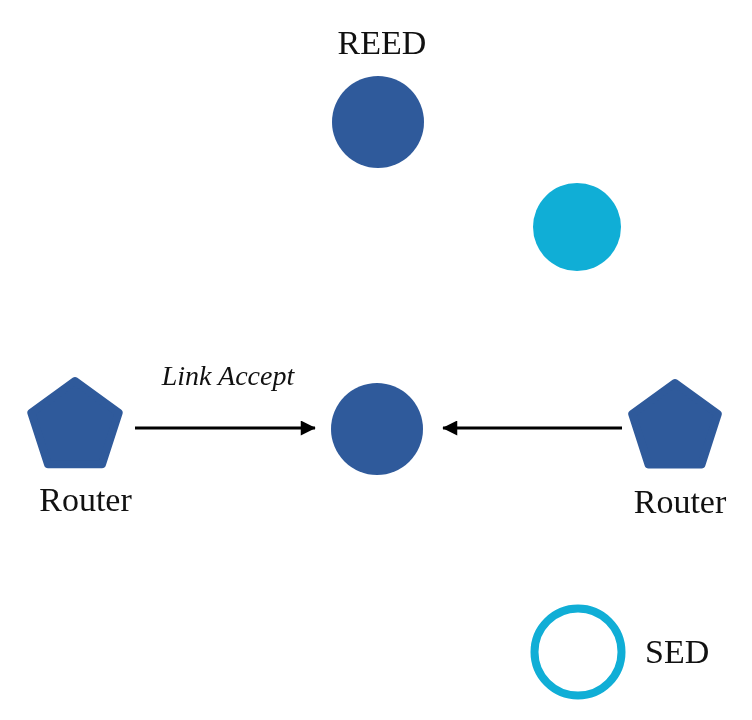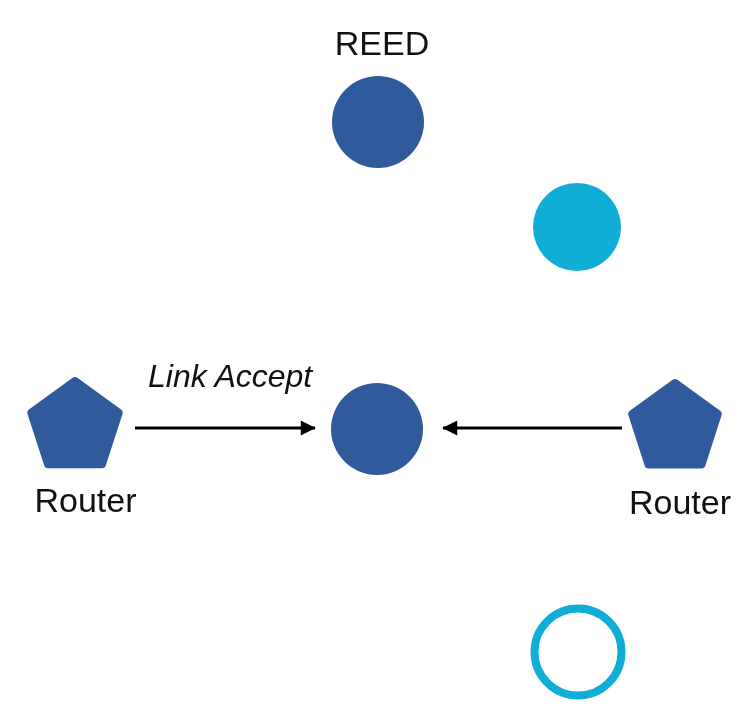--- a/index.html
+++ b/index.html
@@ -6,21 +6,21 @@
     margin: 0;
     padding: 0;
     background: #ffffff;
   }
   .canvas {
     position: relative;
     width: 749px;
     height: 720px;
     background: var(--bg-color, #ffffff);
     overflow: hidden;
-    font-family: Liberation Sans, sans-serif;
+    font-family: Liberation Serif, serif;
     border-radius: 16px;
   }
   .canvas svg {
     position: absolute;
     left: 0;
     top: 0;
   }
   .blue-circle {
     fill: var(--node-blue, #2F5A9B);
   }
@@ -55,21 +55,21 @@
   }
   .label.centered {
     text-align: center;
   }
   .annotation {
     position: absolute;
     left: 148px;
     top: 362px;
     width: 160px;
     text-align: center;
-    font-size: 32px;
+    font-size: 28px;
     line-height: 28px;
     font-style: italic;
     color: var(--text-color, #111111);
     white-space: nowrap;
   }
   .reed-label   { left: 322px; top: 23px;  width: 120px; }
   .med-label    { left: 636px; top: 205px; }
   .router-left-label  { left: 13px;  top: 480px; width: 145px; }
   .router-right-label { left: 610px; top: 482px; width: 140px; }
   .sed-label    { left: 645px; top: 632px; }
@@ -103,18 +103,19 @@
     <line x1="622" y1="428" x2="443" y2="428" class="arrow-line" marker-end="url(#arrow)"></line>
   </svg>
 
   <div class="label centered reed-label">REED</div>
 
 
   <div class="label centered router-left-label">Router</div>
 
   <div class="label centered router-right-label">Router</div>
 
+  <div class="label sed-label">SED</div>
 
   <div class="annotation">
     <div>Link Accept</div>
   </div>
 
 </div>
 
 </body></html>

